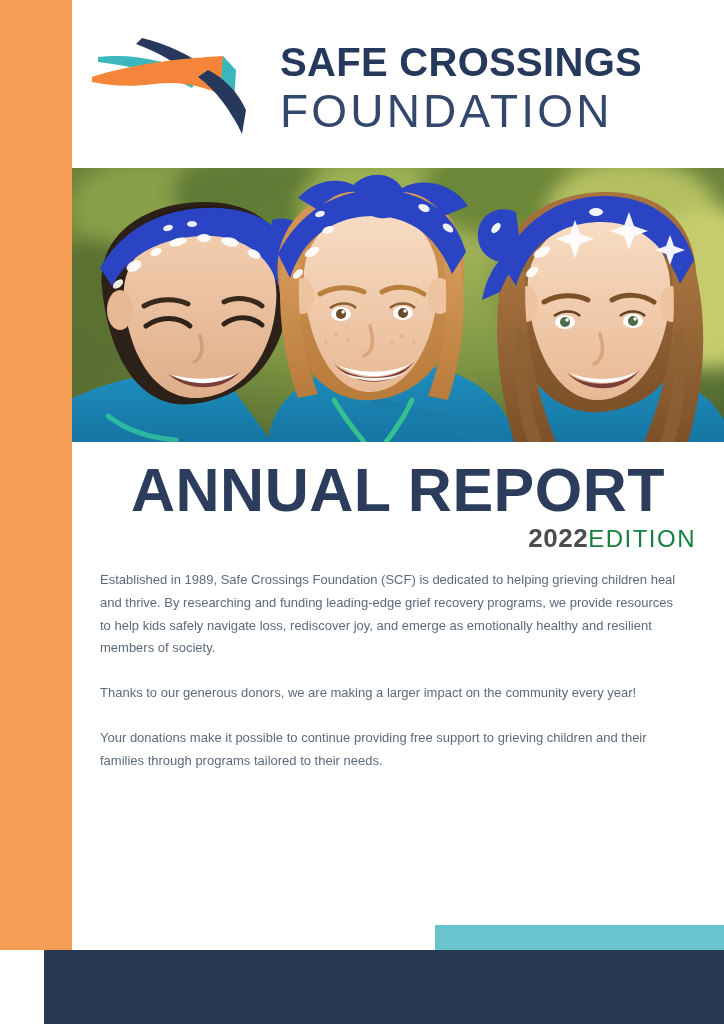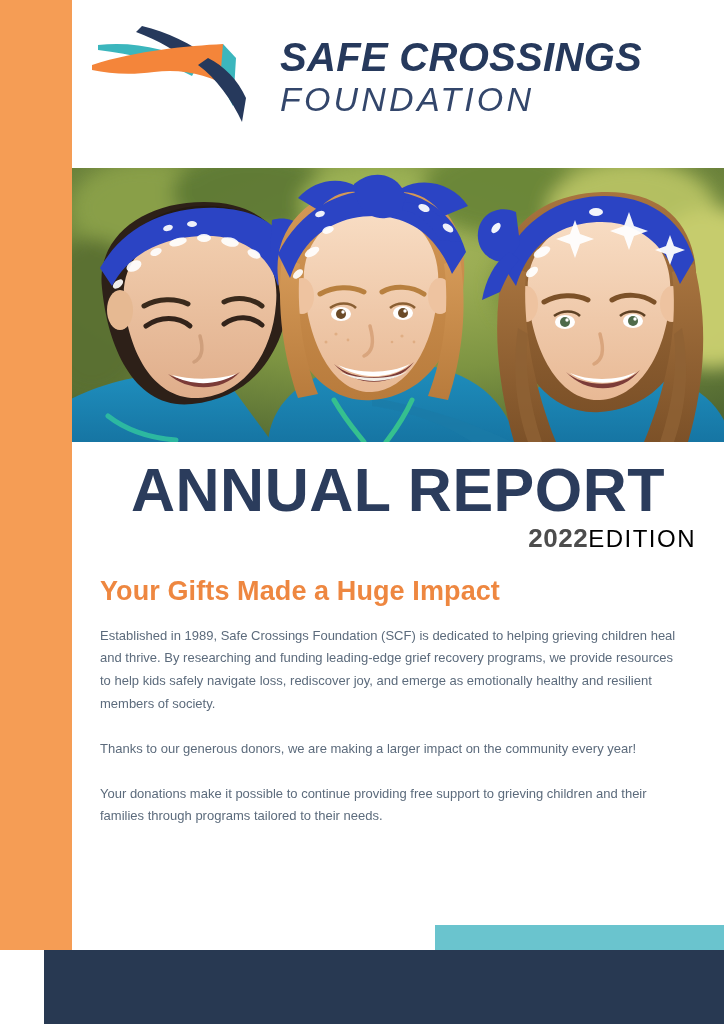--- a/index.html
+++ b/index.html
@@ -50,45 +50,44 @@
     position: absolute;
     left: 72px;
     top: 0;
     width: 652px;
     height: 168px;
     z-index: 5;
   }
   .logo-row {
     position: absolute;
     left: 20px;
-    top: 18px;
+    top: 29px;
     display: flex;
-    align-items: center;
-    font-style: italic;
+    align-items: flex-end;
   }
   .logo-mark {
     width: 170px;
     height: 108px;
     flex: 0 0 auto;
     display: block;
   }
   .logo-words {
     margin-left: 18px;
     margin-top: 12px;
   }
   .logo-line1 {
     font-size: 40px;
     font-weight: bold;
     color: #26395c;
     letter-spacing: 0.3px;
     line-height: 1.05;
     white-space: nowrap;
   }
   .logo-line2 {
-    font-size: 34px;
+    font-size: 46px;
     font-weight: normal;
     color: #33466b;
     letter-spacing: 3.2px;
     line-height: 1.15;
     margin-top: 2px;
     white-space: nowrap;
   }
 
   
   .photo {
@@ -128,21 +127,21 @@
   }
   .title-year {
     font-size: 26px;
     font-weight: bold;
     color: #4d4d4d;
     letter-spacing: 0.5px;
   }
   .title-edition {
     font-size: 24px;
     font-weight: normal;
-    color: #000000;
+    color: #15803d;
     letter-spacing: 1.5px;
   }
   .subheading {
     margin: 0;
     padding: 26px 0 0 28px;
     font-size: 27px;
     font-weight: bold;
     color: #ee8740;
     letter-spacing: 0.1px;
     line-height: 1.1;
@@ -373,19 +372,18 @@
 
     <rect width="652" height="274" fill="none"></rect>
   </svg>
 </div>
 
 <div class="content">
   <h1 class="title-main">ANNUAL REPORT</h1>
   <div class="title-sub-row">
     <span class="title-year">2022</span><span class="title-edition">EDITION</span>
   </div>
-  <h2 class="subheading">Your Gifts Made a Huge Impact</h2>
   <div class="body-copy">
     <p>Established in 1989, Safe Crossings Foundation (SCF) is dedicated to helping grieving children heal and thrive. By researching and funding leading-edge grief recovery programs, we provide resources to help kids safely navigate loss, rediscover joy, and emerge as emotionally healthy and resilient members of society.</p>
     <p>Thanks to our generous donors, we are making a larger impact on the community every year!</p>
     <p>Your donations make it possible to continue providing free support to grieving children and their families through programs tailored to their needs.</p>
   </div>
 </div>
 
 </body></html>

